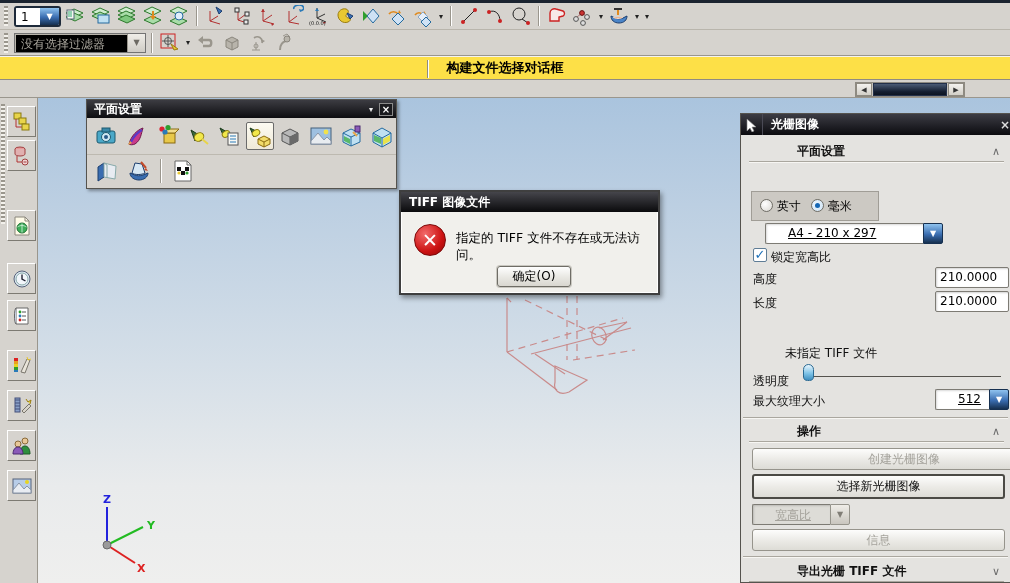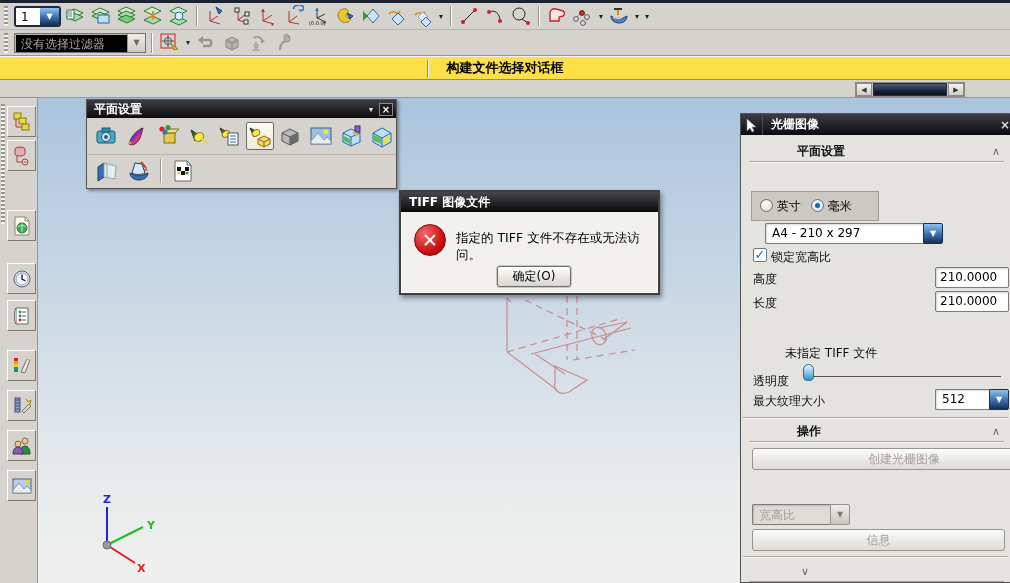--- a/index.html
+++ b/index.html
@@ -100,21 +100,21 @@
   .sect-hd .chev { color:#6a6a6a; font-size:11px; width:16px; text-align:center; }
   .sect-rule { position:absolute; left:8px; right:6px; height:2px; border-top:1px solid #aaa79f; border-bottom:1px solid #f7f6f3; }
   .nx-btn { position:absolute; background:linear-gradient(180deg,#fdfdfc,#ecebe7 50%,#dddcd6);
     border:1px solid #96948c; border-radius:3px; display:flex; align-items:center; justify-content:center; font-size:12px; color:#111; }
   .nx-btn.dis { color:#a5a39c; }
   .nx-btn.strong { border:2px solid #4b4a45; font-weight:normal; }
   .nx-field { position:absolute; background:#fff; border:1px solid #7d7b74; border-radius:2px;
     box-shadow:inset 1px 1px 2px rgba(0,0,0,.18); padding:2px 3px 0 4px; font-size:12px; overflow:hidden; white-space:nowrap; }
   .nx-combo { position:absolute; display:flex; height:21px; }
   .nx-combo .cv { flex:1; background:#fff; border:1px solid #7d7b74; border-right:none; border-radius:2px 0 0 2px;
-    box-shadow:inset 1px 1px 2px rgba(0,0,0,.15); padding:2px 0 0 6px; overflow:hidden; white-space:nowrap; }
+    box-shadow:inset 1px 1px 2px rgba(0,0,0,.15); padding:2px 0 0 22px; overflow:hidden; white-space:nowrap;text-decoration:underline; }
   .nx-combo .ca { width:20px; display:flex; align-items:center; justify-content:center; border-radius:0 2px 2px 0;
     background:linear-gradient(180deg,#8fc3ef,#3a6db0 55%,#16304f); color:#fff; font-size:8px; border:1px solid #163050; }
   .nx-combo.dis .cv { background:#dddcd7; color:#a5a39c; }
   .nx-combo.dis .ca { background:linear-gradient(180deg,#efede8,#c9c6bf); color:#807d76; border-color:#96948c; }
   .plabel { position:absolute; color:#111; font-size:12px; }
   .group-box { position:absolute; left:10px; top:56px; width:128px; height:30px; background:#ccc9c3;
     border:1px solid #a09d96; display:flex; align-items:center; gap:10px; padding-left:8px; }
   .radio { width:13px; height:13px; border-radius:50%; border:1px solid #6f6d66;
     background:radial-gradient(circle at 4px 4px,#fff,#d8d6d0); display:inline-block; vertical-align:-2px; }
   .radio.on { background:radial-gradient(circle at 4px 4px,#eaf4fd,#cfe4f5); position:relative; }
@@ -642,28 +642,30 @@
 
     <div class="divider" style="top:282px"></div>
 
     <div class="sect-hd" style="top:286px">
       <span class="txt">操作</span>
       <span class="chev">∧</span>
     </div>
     <div class="sect-rule" style="top:306px"></div>
 
     <div class="nx-btn dis" style="left:11px; top:313px; width:304px; height:22px;">创建光栅图像</div>
+    <div class="nx-btn strong" style="left:11px; top:339px; width:253px; height:25px;">选择新光栅图像</div>
 
     <div class="nx-combo dis" style="left:11px; top:369px; width:98px;">
       <span class="cv">宽高比</span>
       <span class="ca">▼</span>
     </div>
 
     <div class="nx-btn dis" style="left:11px; top:394px; width:253px; height:22px;">信息</div>
 
     <div class="divider" style="top:421px"></div>
     <div class="sect-hd" style="top:426px">
+      <span class="txt">导出光栅 TIFF 文件</span>
       <span class="chev">∨</span>
     </div>
     <div class="sect-rule" style="top:446px"></div>
 
   </div>
 </div>
 
 </body></html>

